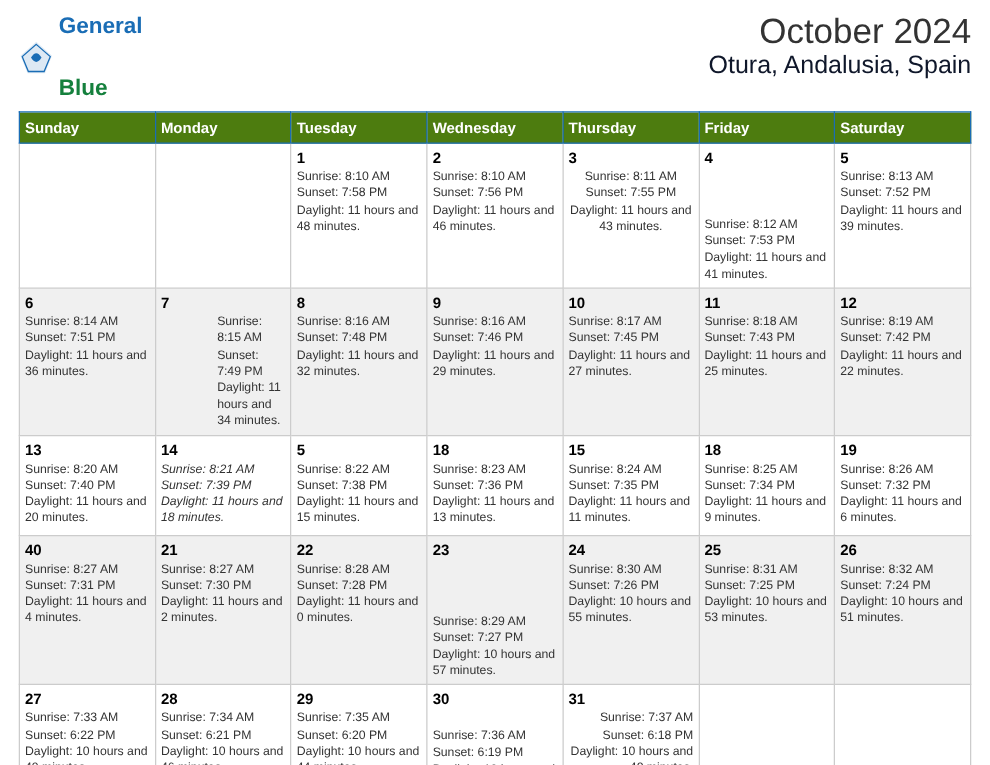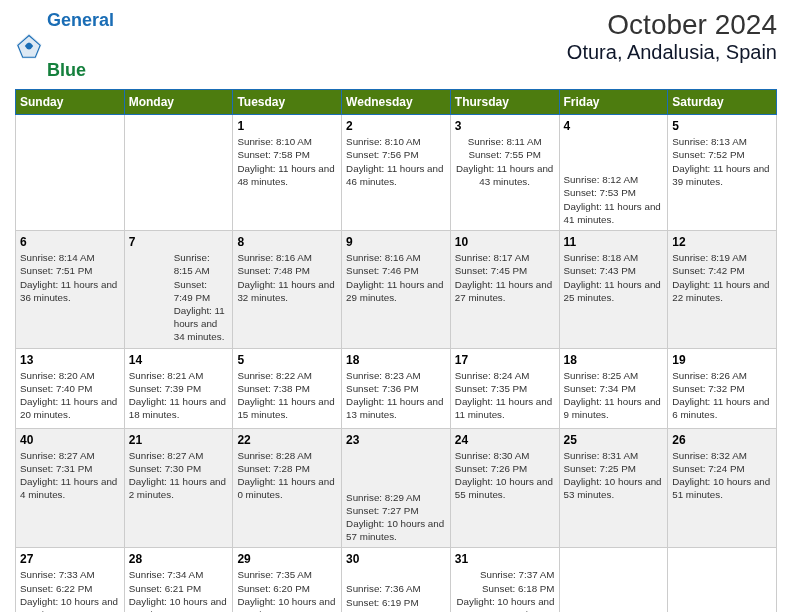--- a/index.html
+++ b/index.html
@@ -202,38 +202,38 @@
         </tr>
         <tr class="row-white">
           <td>
             <span class="day-number">13</span>
             <div class="day-info" style="white-space: pre-line;">Sunrise: 8:20 AM
 Sunset: 7:40 PM
 Daylight: 11 hours and 20 minutes.</div>
           </td>
           <td>
             <span class="day-number">14</span>
-            <div class="day-info" style="white-space: pre-line;">Sunrise: 8:21 AM
+            <div class="day-info" style="white-space: pre-line; font-style: italic;">Sunrise: 8:21 AM
 Sunset: 7:39 PM
 Daylight: 11 hours and 18 minutes.</div>
           </td>
           <td>
             <span class="day-number">5</span>
             <div class="day-info" style="white-space: pre-line;">Sunrise: 8:22 AM
 Sunset: 7:38 PM
 Daylight: 11 hours and 15 minutes.</div>
           </td>
           <td>
             <span class="day-number">18</span>
             <div class="day-info" style="white-space: pre-line;">Sunrise: 8:23 AM
 Sunset: 7:36 PM
 Daylight: 11 hours and 13 minutes.</div>
           </td>
           <td>
-            <span class="day-number">17</span>
+            <span class="day-number">15</span>
             <div class="day-info" style="white-space: pre-line;">Sunrise: 8:24 AM
 Sunset: 7:35 PM
 Daylight: 11 hours and 11 minutes.</div>
           </td>
           <td>
             <span class="day-number">18</span>
             <div class="day-info" style="white-space: pre-line;">Sunrise: 8:25 AM
 Sunset: 7:34 PM
 Daylight: 11 hours and 9 minutes.</div>
           </td>

